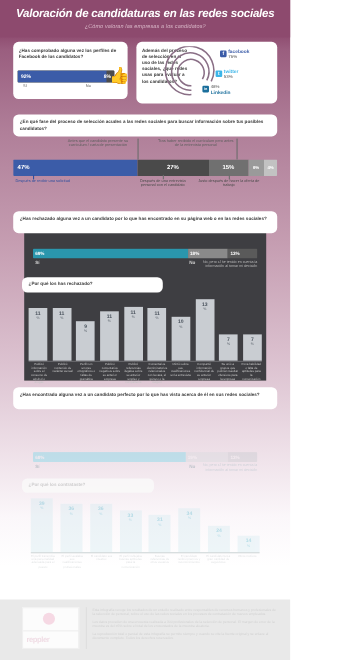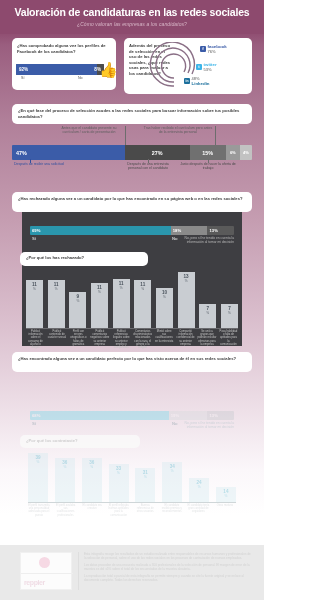--- a/index.html
+++ b/index.html
@@ -32,21 +32,21 @@
   .footer-band {
     position:absolute; left:0; top:545px; width:264px; height:55px;
     background:#e9e9e9;
   }
 
   
   .header { position:absolute; left:0; top:0; width:264px; height:34px;
     background:#8d4a6e; text-align:center; padding-top:6px; }
   .header h1 {
     color:#ffffff; font-size:10.5px; font-weight:bold; letter-spacing:-0.2px;
-    line-height:12px; white-space:nowrap;
+    line-height:12px; white-space:nowrap;font-style:italic;
   }
   .header h2 {
     color:#d9b7c8; font-size:5px; font-style:italic; font-weight:normal;
     margin-top:3px; letter-spacing:0.1px;
   }
 
   
   .card { position:absolute; background:#ffffff; border-radius:5px; }
   .q-text { color:#3c3c3c; font-size:4.2px; line-height:5.6px; }
   .q-bold { font-weight:bold; }

